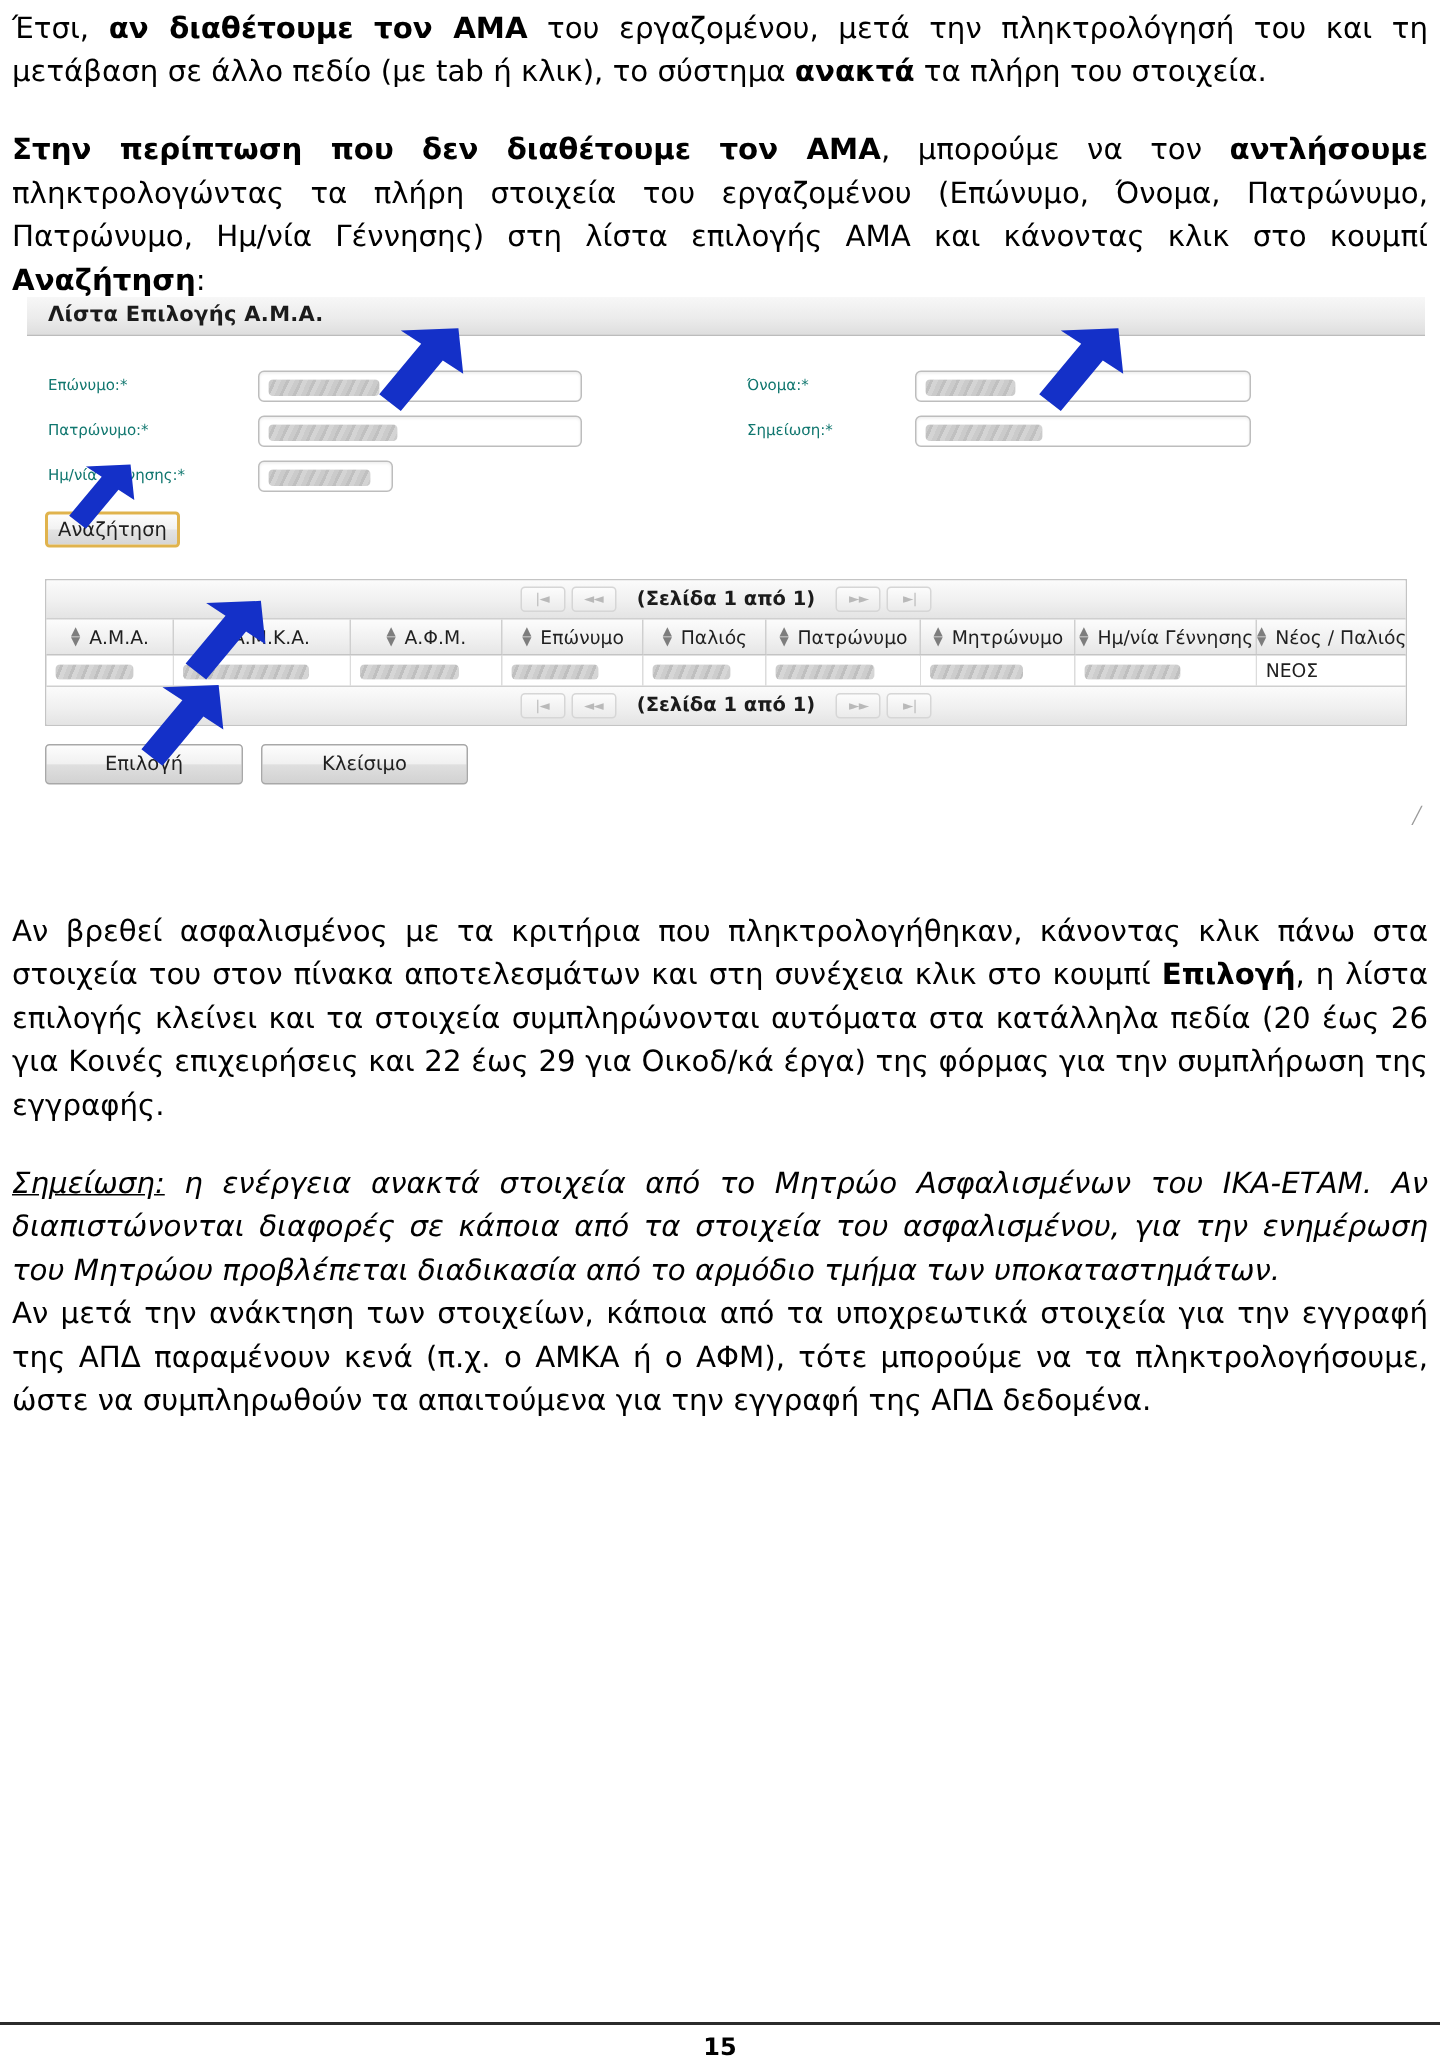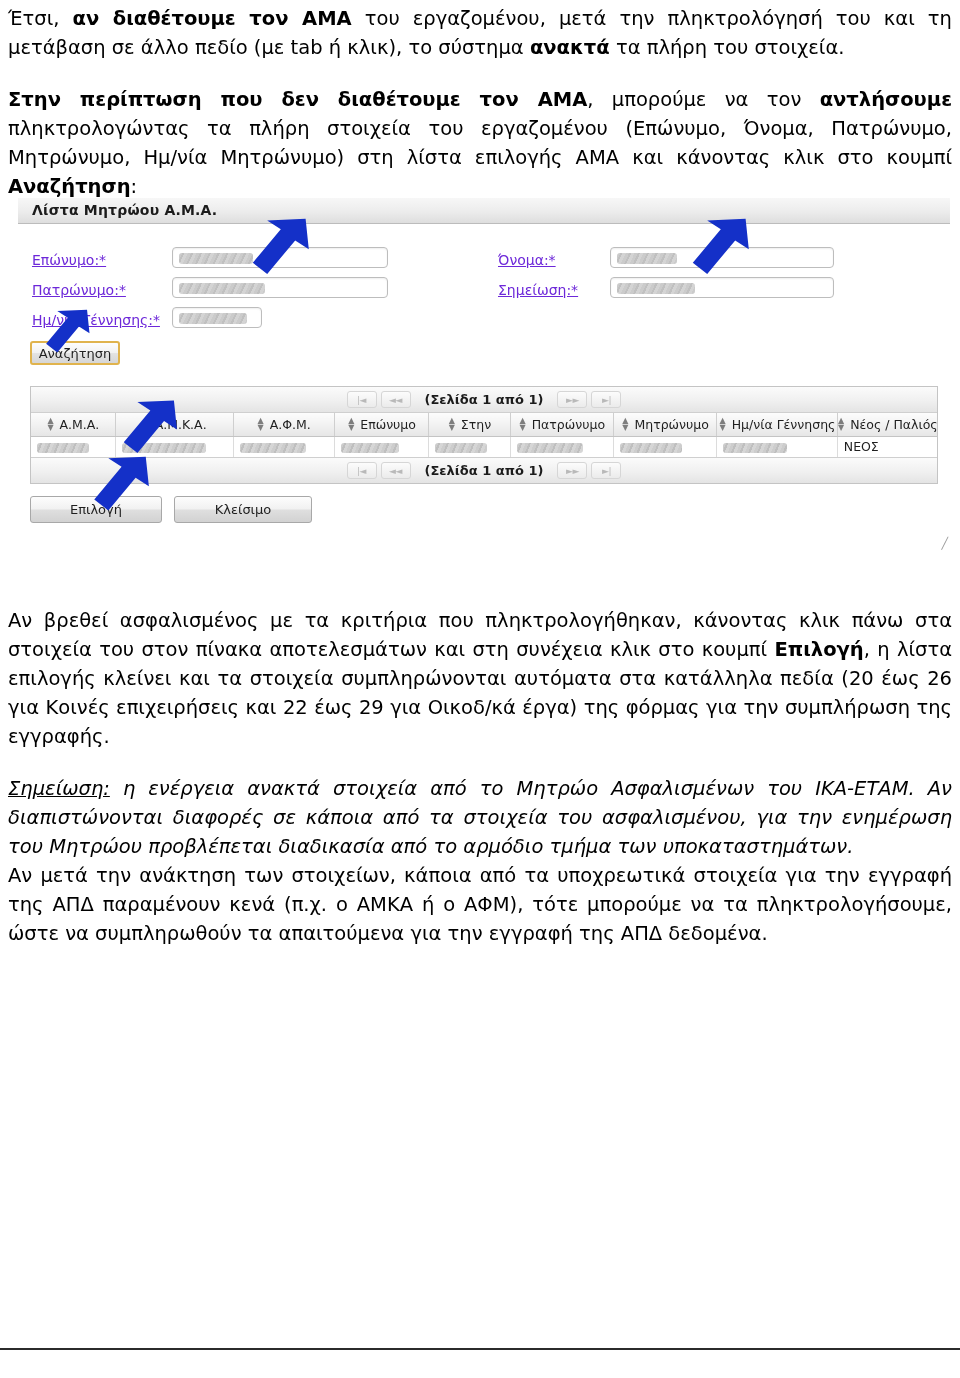--- a/index.html
+++ b/index.html
@@ -76,24 +76,23 @@
   }
 
   .form-area {
     position: absolute;
     left: 0; top: 30px;
     width: 932px;
     height: 130px;
   }
   .fld-label {
     position: absolute;
-    font-size: 14px;
-    color: #6d28d9;
+    font-size: 10px;
+    color: #0f766e;
     white-space: nowrap;
-    text-decoration: underline;
   }
   .fld-input {
     position: absolute;
     height: 21px;
     background: #ffffff;
     border: 1px solid #bdbdbd;
     border-radius: 4px;
     box-shadow: inset 0 1px 2px rgba(0,0,0,0.07);
   }
   .redact {
@@ -268,28 +267,28 @@
 
 <div class="page">
 
   <div class="content">
 
     <p class="para gap-below-lg">
       <span>Έτσι, </span><b>αν διαθέτουμε τον ΑΜΑ</b><span> του εργαζομένου, μετά την πληκτρολόγησή του και τη μετάβαση σε άλλο πεδίο (με tab ή κλικ), το σύστημα </span><b>ανακτά</b><span> τα πλήρη του στοιχεία.</span>
     </p>
 
     <p class="para">
-      <b>Στην περίπτωση που δεν διαθέτουμε τον ΑΜΑ</b><span>, μπορούμε να τον </span><b>αντλήσουμε</b><span> πληκτρολογώντας τα πλήρη στοιχεία του εργαζομένου (Επώνυμο, Όνομα, Πατρώνυμο, Μητρώνυμο, Ημ/νία Μητρώνυμο) στη λίστα επιλογής ΑΜΑ και κάνοντας κλικ στο κουμπί </span><b>Αναζήτηση</b><span>:</span>
+      <b>Στην περίπτωση που δεν διαθέτουμε τον ΑΜΑ</b><span>, μπορούμε να τον </span><b>αντλήσουμε</b><span> πληκτρολογώντας τα πλήρη στοιχεία του εργαζομένου (Επώνυμο, Όνομα, Πατρώνυμο, Πατρώνυμο, Ημ/νία Γέννησης) στη λίστα επιλογής ΑΜΑ και κάνοντας κλικ στο κουμπί </span><b>Αναζήτηση</b><span>:</span>
     </p>
   </div>
 
   <div class="shot">
 
     <div class="shot-title-bar"></div>
-    <div class="shot-title">Λίστα Μητρώου Α.Μ.Α.</div>
+    <div class="shot-title">Λίστα Επιλογής Α.Μ.Α.</div>
 
     <div class="form-area">
 
       <div class="fld-label" style="left:14px; top:24px;">Επώνυμο:*</div>
       <div class="fld-input" style="left:154px; top:19px; width:216px;">
         <span class="redact" style="width:74px;"></span>
       </div>
 
       <div class="fld-label" style="left:14px; top:54px;">Πατρώνυμο:*</div>
       <div class="fld-input" style="left:154px; top:49px; width:216px;">
@@ -373,21 +372,21 @@
                   </span>
                   <span>Επώνυμο</span>
                 </span>
               </th>
             <th>
                 <span class="th-in">
                   <span class="sort-ico">
                     <i>▲</i>
                     <i>▼</i>
                   </span>
-                  <span>Στην</span>
+                  <span>Παλιός</span>
                 </span>
               </th>
             <th>
                 <span class="th-in">
                   <span class="sort-ico">
                     <i>▲</i>
                     <i>▼</i>
                   </span>
                   <span>Πατρώνυμο</span>
                 </span>
@@ -492,14 +491,15 @@
     <p class="para italic">
       <span class="ul">Σημείωση:</span><span> η ενέργεια ανακτά στοιχεία από το Μητρώο Ασφαλισμένων του ΙΚΑ-ΕΤΑΜ. Αν διαπιστώνονται διαφορές σε κάποια από τα στοιχεία του ασφαλισμένου, για την ενημέρωση του Μητρώου προβλέπεται διαδικασία από το αρμόδιο τμήμα των υποκαταστημάτων.</span>
     </p>
 
     <p class="para gap-below-lg">
       <span>Αν μετά την ανάκτηση των στοιχείων, κάποια από τα υποχρεωτικά στοιχεία για την εγγραφή της ΑΠΔ παραμένουν κενά (π.χ. ο ΑΜΚΑ ή ο ΑΦΜ), τότε μπορούμε να τα πληκτρολογήσουμε, ώστε να συμπληρωθούν τα απαιτούμενα για την εγγραφή της ΑΠΔ δεδομένα.</span>
     </p>
   </div>
 
   <div class="footer-rule"></div>
+  <div class="page-num">15</div>
 
 </div>
 
 </body></html>

